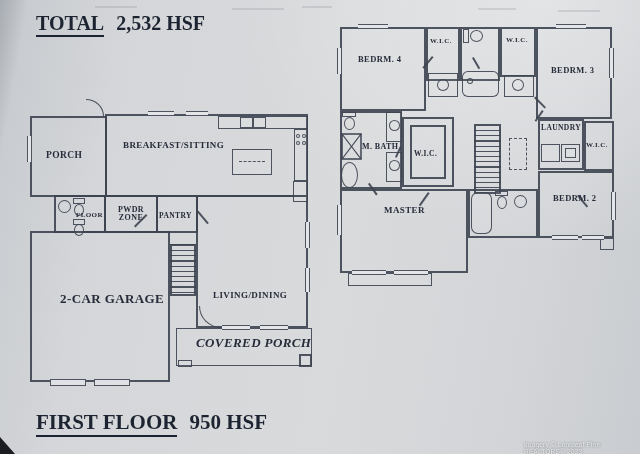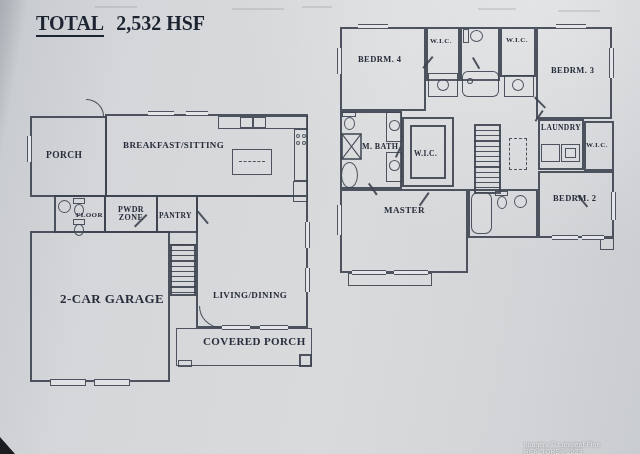--- a/index.html
+++ b/index.html
@@ -108,21 +108,21 @@
     <div class="leaf" style="left:146px;top:214px;height:17px;transform:rotate(45deg);"></div>
     <div class="leaf" style="left:197px;top:212px;height:16px;transform:rotate(-40deg);"></div>
 
     <div class="lbl" style="left:46px;top:151px;font-size:9.5px;">PORCH</div>
     <div class="lbl" style="left:123px;top:141px;font-size:9px;">BREAKFAST/SITTING</div>
     <div class="lbl" style="left:76px;top:212px;font-size:7px;">FLOOR</div>
     <div class="lbl wrap" style="left:110px;top:206px;width:42px;font-size:8px;">PWDR ZONE</div>
     <div class="lbl" style="left:159px;top:212px;font-size:7.5px;">PANTRY</div>
     <div class="lbl" style="left:213px;top:250px;font-size:9px;margin-top:41px;">LIVING/DINING</div>
     <div class="lbl" style="left:60px;top:292px;font-size:13px;">2-CAR GARAGE</div>
-    <div class="lbl" style="left:203px;top:336px;font-size:11px;">COVERED PORCH</div>
+    <div class="lbl" style="left:196px;top:336px;font-size:13px;font-style:italic;">COVERED PORCH</div>
   </div>
 
   <div class="abs" style="left:0;top:0;width:0;height:0;">
 
     <div class="room" style="left:340px;top:27px;width:86px;height:84px;"></div>
     <div class="room" style="left:426px;top:27px;width:34px;height:54px;"></div>
     <div class="room" style="left:460px;top:27px;width:40px;height:54px;"></div>
     <div class="room" style="left:500px;top:27px;width:36px;height:50px;"></div>
     <div class="room" style="left:536px;top:27px;width:76px;height:92px;"></div>
     <div class="room" style="left:340px;top:111px;width:62px;height:78px;"></div>
@@ -196,15 +196,18 @@
     <div class="lbl" style="left:506px;top:37px;font-size:7px;">W.I.C.</div>
     <div class="lbl" style="left:551px;top:66px;font-size:8.5px;">BEDRM. 3</div>
     <div class="lbl" style="left:362px;top:143px;font-size:8px;">M. BATH</div>
     <div class="lbl" style="left:414px;top:150px;font-size:7.5px;">W.I.C.</div>
     <div class="lbl" style="left:541px;top:124px;font-size:7.5px;">LAUNDRY</div>
     <div class="lbl" style="left:586px;top:142px;font-size:7px;">W.I.C.</div>
     <div class="lbl" style="left:553px;top:194px;font-size:8.5px;">BEDRM. 2</div>
     <div class="lbl" style="left:384px;top:206px;font-size:9px;">MASTER</div>
   </div>
 
+  <div class="title" style="left:36px;top:410px;font-size:21px;">
+    <span class="name">FIRST FLOOR</span><span>950 HSF</span>
+  </div>
 
   <div class="watermark" style="left:524px;top:441px;">Imagery © Longleaf Pine REALTORS® 2023</div>
 </div>
 
 </body></html>

